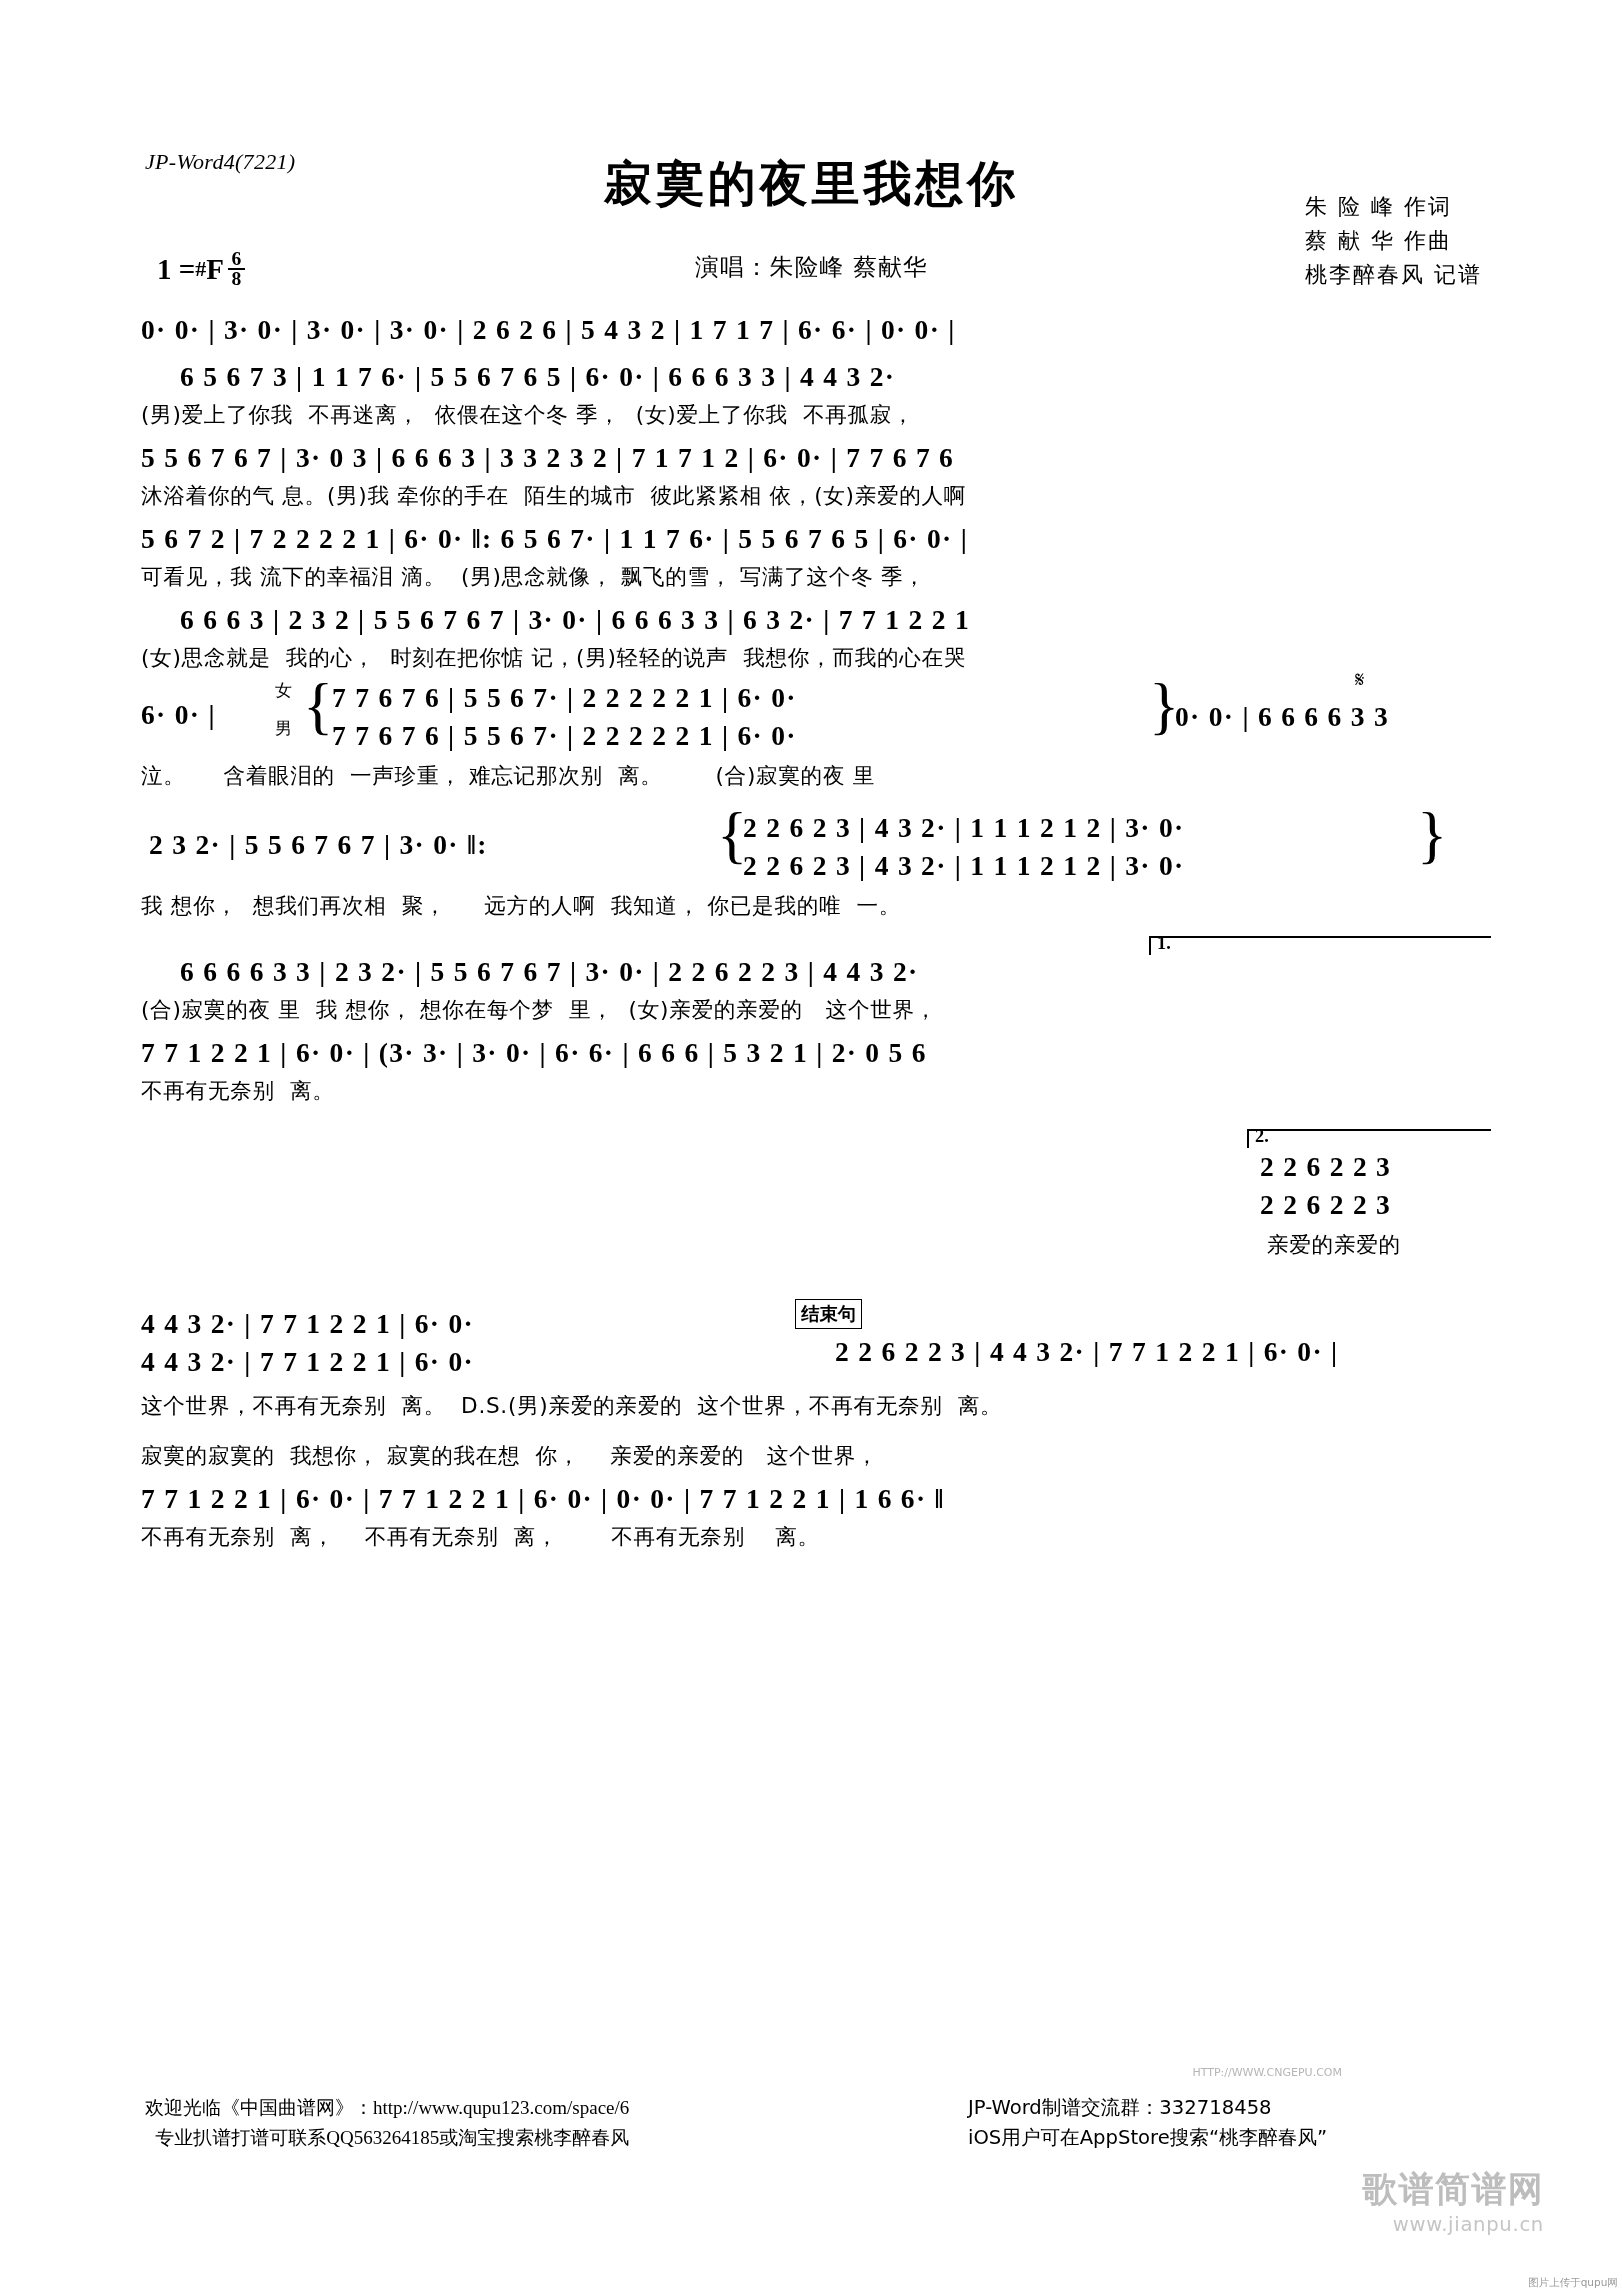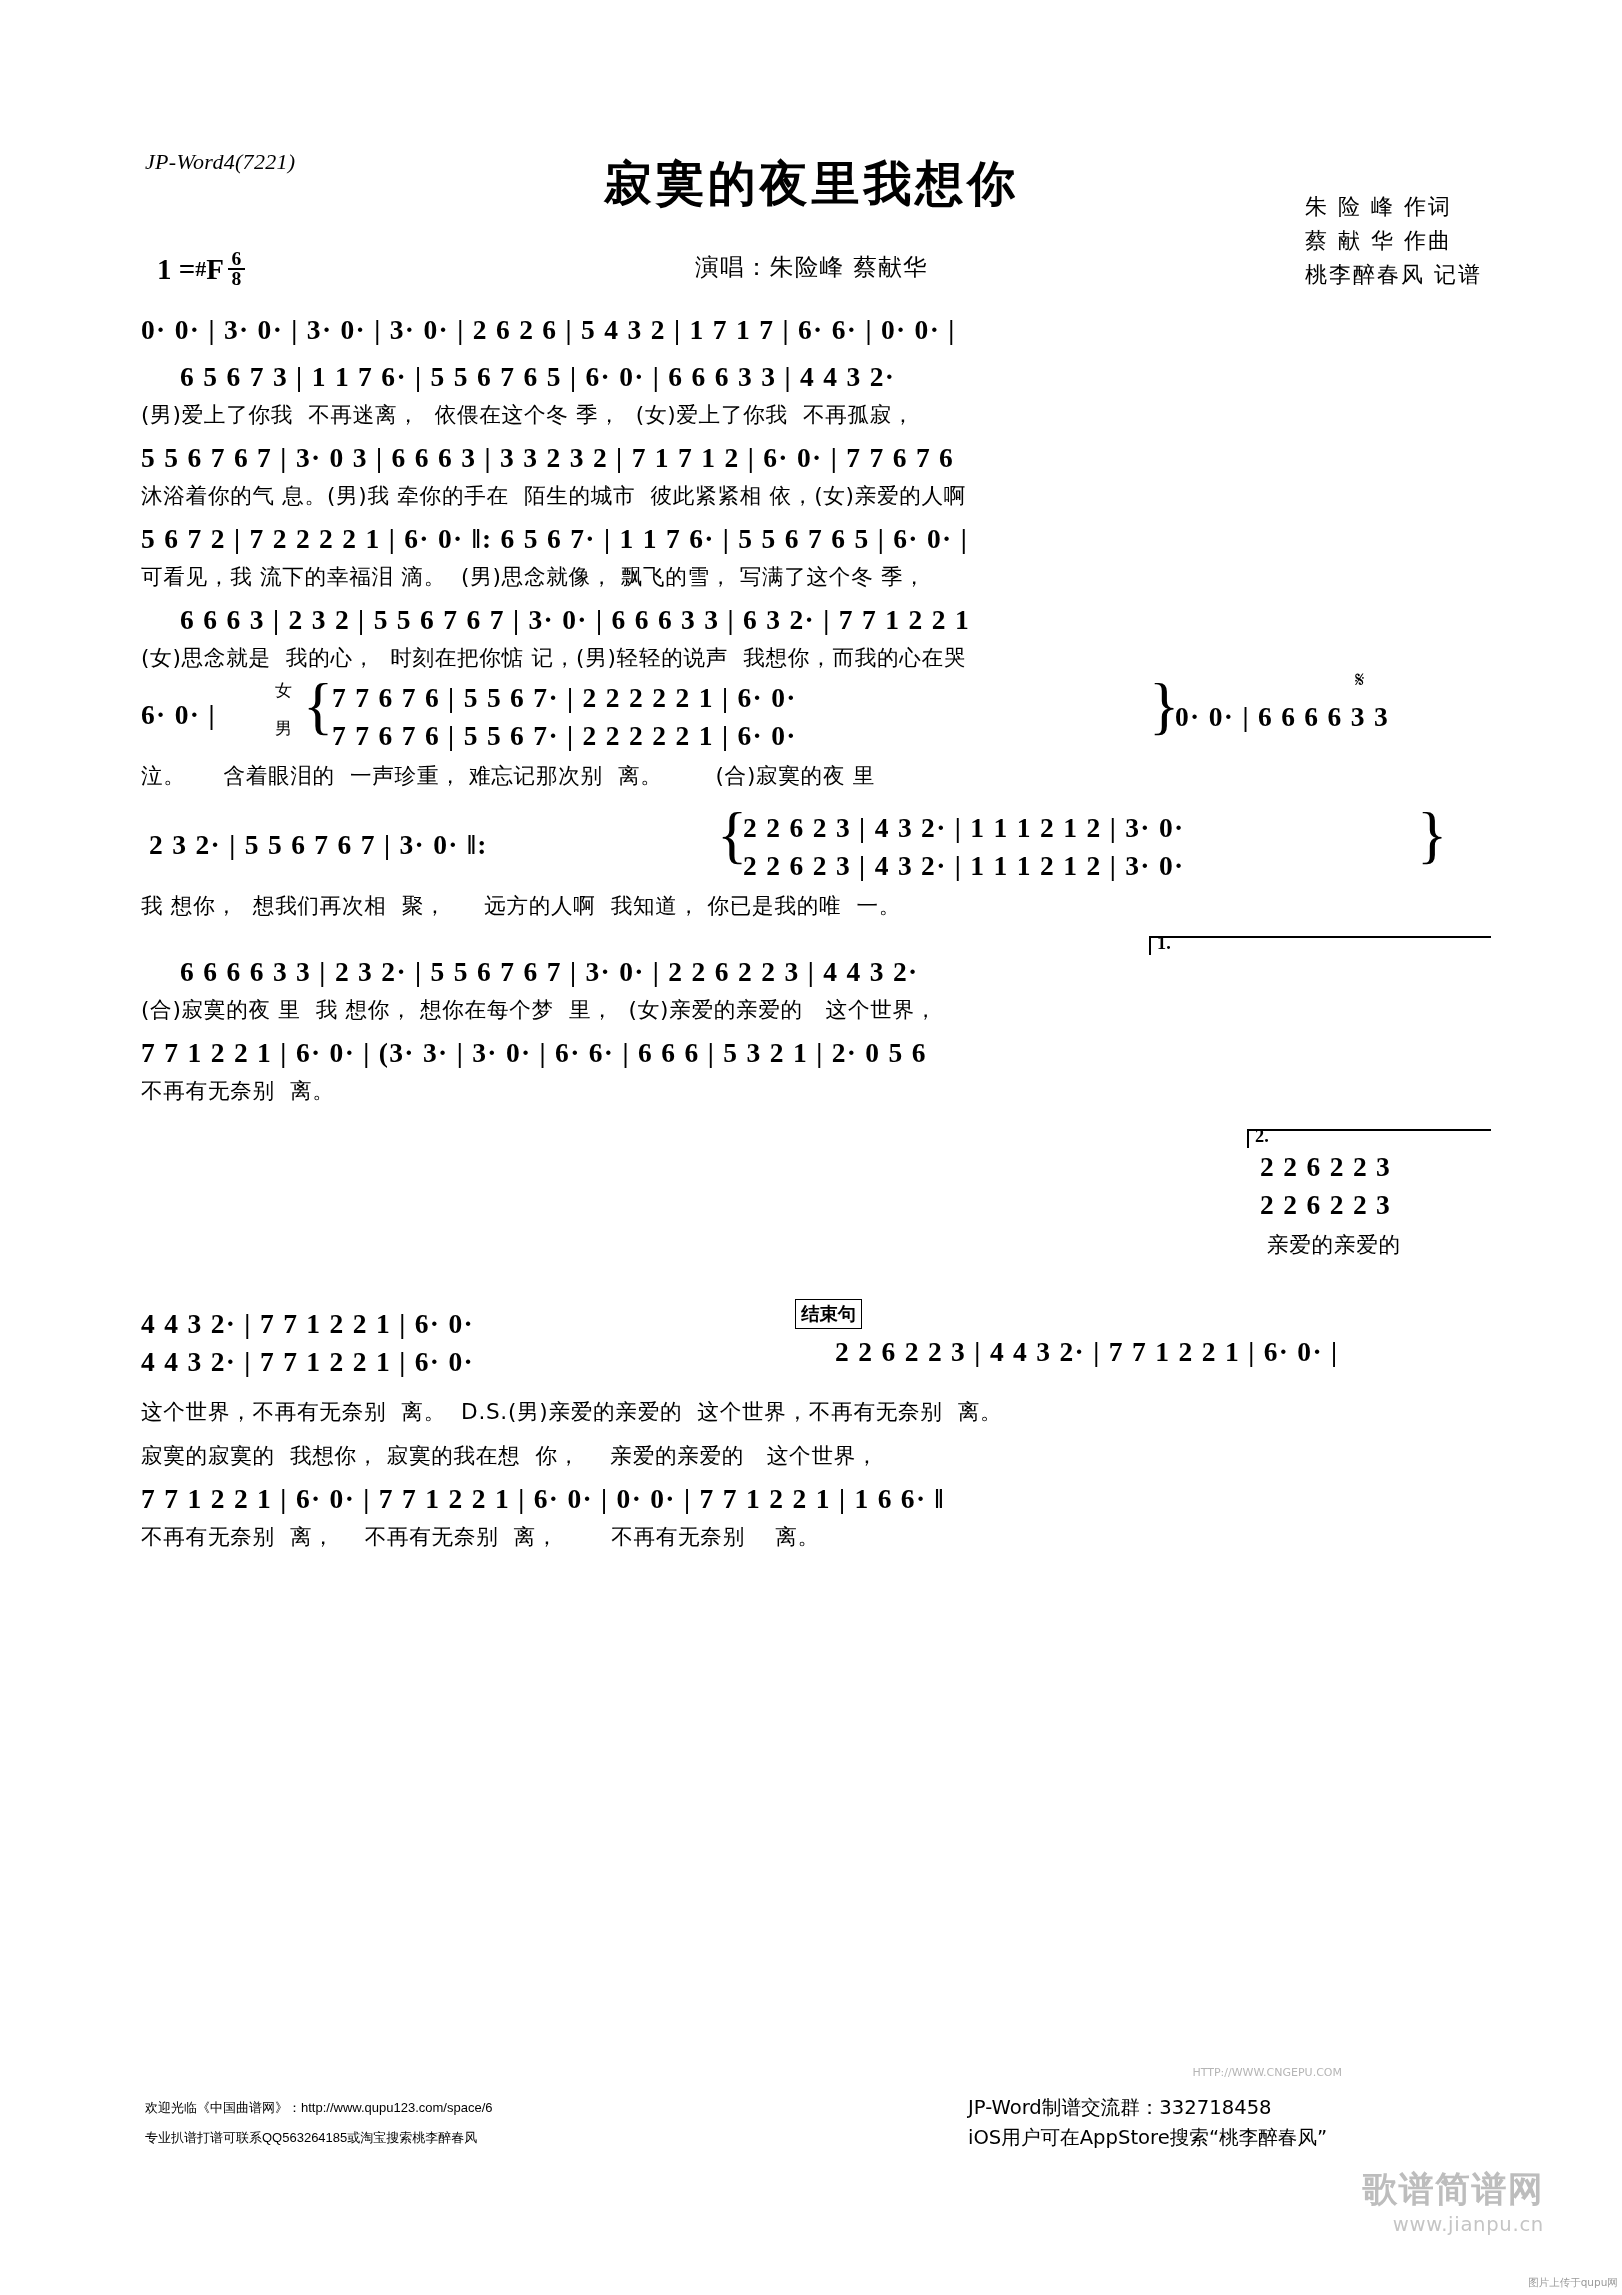--- a/index.html
+++ b/index.html
@@ -147,24 +147,25 @@
     border: 1.3px solid #000;
     padding: 1.3px 5.2px;
     background: #fff;
   }
   .segno { font-size: 22px; }
   
   .footer {
     position: absolute;
     left: 145px;
     top: 2093px;
-    font-family: Liberation Sans, sans-serif;
-    font-size: 13px;
+    font-family: Liberation Serif, serif;
+    font-size: 19px;
     line-height: 30px;
     letter-spacing: 0px;
+    text-align: right;
   }
   .footer-right {
     position: absolute;
     left: 968px;
     top: 2093px;
     font-family: "DejaVu Sans", sans-serif;
     font-size: 19.6px;
     line-height: 30px;
   }
   .watermark {
@@ -297,21 +298,21 @@
       <div class="notes" style="position:absolute; left:1119px; top:0;">2 2 6 2 2 3</div>
       <div class="notes" style="position:absolute; left:1119px; top:38px;">2 2 6 2 2 3</div>
       <div class="lyr" style="position:absolute; left:1126px; top:81px;">亲爱的亲爱的</div>
     </div>
 
     <div class="sys two-part" style="height:131px; margin-top:6.5px;">
       <div class="notes" style="position:absolute; left:0; top:0;">4 4 3 2· | 7 7 1 2 2 1 | 6· 0·</div>
       <div class="notes" style="position:absolute; left:0; top:38px;">4 4 3 2· | 7 7 1 2 2 1 | 6· 0·</div>
       <div class="boxlabel" style="left:654px; top:-5.2px;">结束句</div>
       <div class="notes" style="position:absolute; left:694px; top:27.5px;">2 2 6 2 2 3 | 4 4 3 2· | 7 7 1 2 2 1 | 6· 0· |</div>
-      <div class="lyr" style="position:absolute; left:0; top:85px;margin-top:6px;">这个世界，不再有无奈别  离。  D.S.(男)亲爱的亲爱的  这个世界，不再有无奈别  离。</div>
+      <div class="lyr" style="position:absolute; left:0; top:85px;">这个世界，不再有无奈别  离。  D.S.(男)亲爱的亲爱的  这个世界，不再有无奈别  离。</div>
     </div>
 
     <div class="sys">
       <div class="lyr">寂寞的寂寞的  我想你， 寂寞的我在想  你，    亲爱的亲爱的   这个世界，</div>
     </div>
 
     <div class="sys">
       <div class="notes">7 7 1 2 2 1 | 6· 0· | 7 7 1 2 2 1 | 6· 0· | 0· 0· | 7 7 1 2 2 1 | 1 6 6· ‖</div>
       <div class="lyr">不再有无奈别  离，    不再有无奈别  离，       不再有无奈别    离。</div>
     </div>

